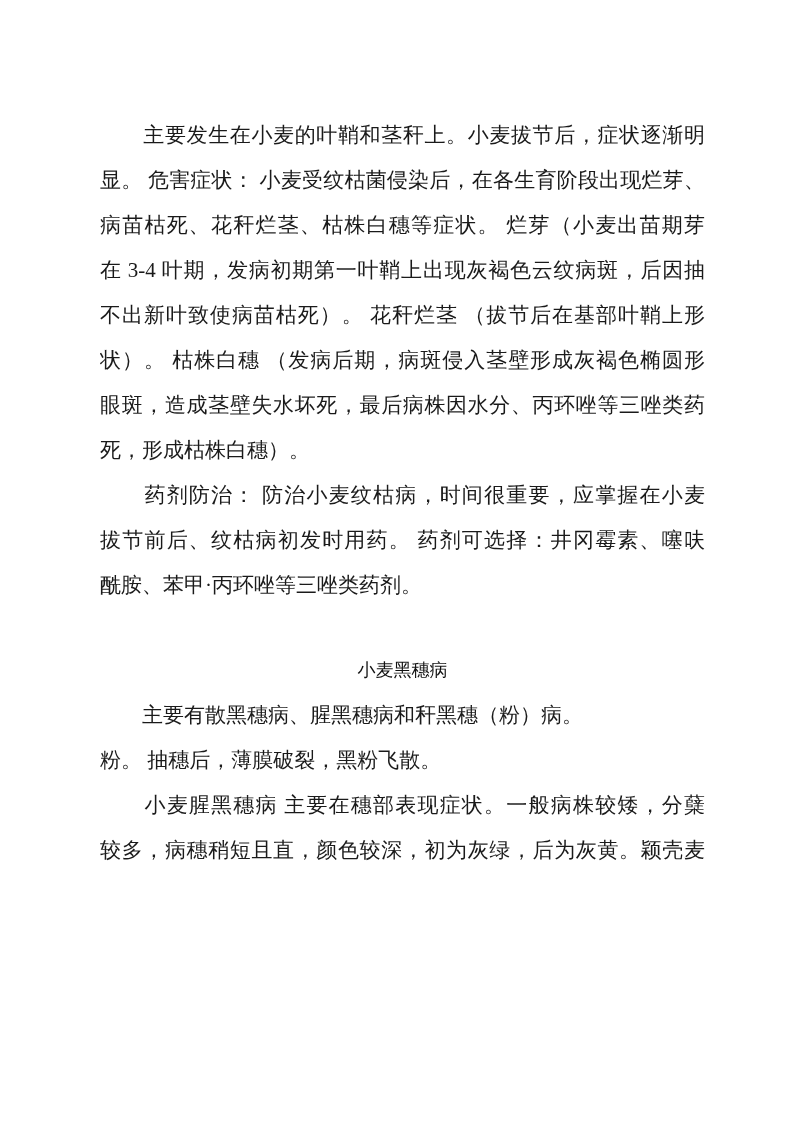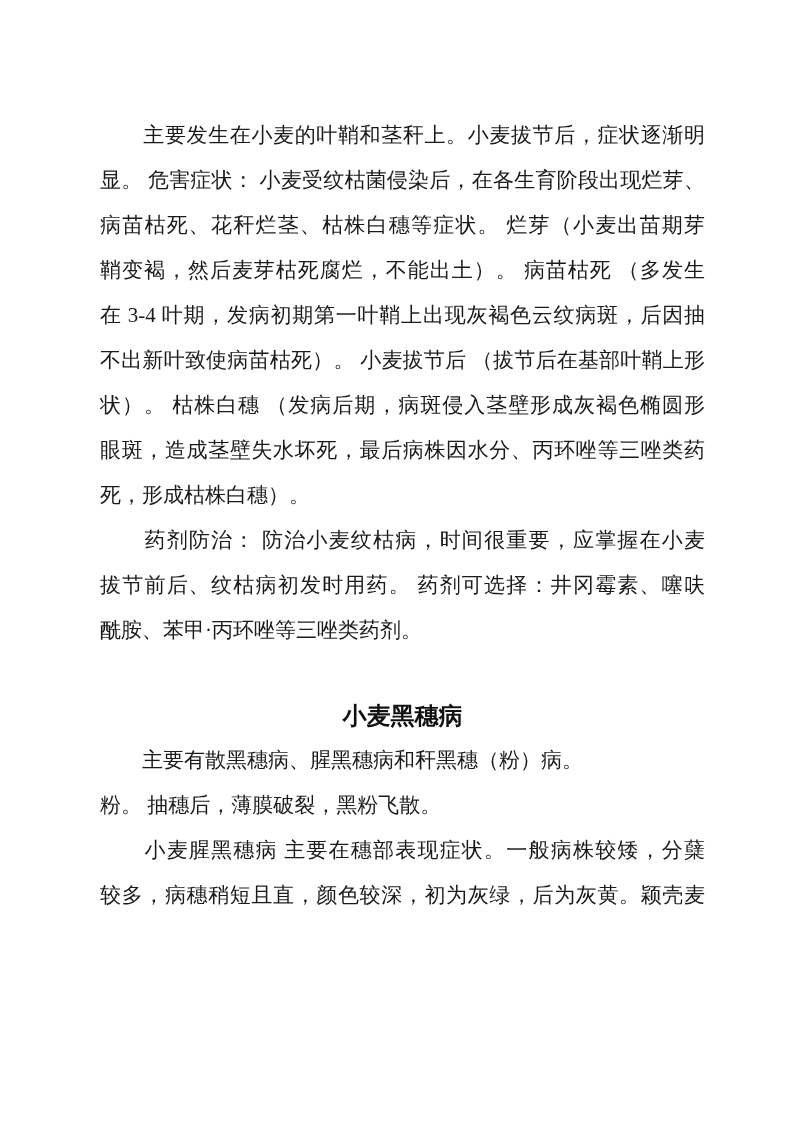--- a/index.html
+++ b/index.html
@@ -28,41 +28,40 @@
     text-align-last: justify;
     white-space: pre-wrap;
     overflow: hidden;
   }
   .line.last {
     text-align: left;
     text-align-last: left;
   }
   .line.heading {
     font-family: "Liberation Sans", sans-serif;
-    font-weight: bold;
-    font-size: 24px;
+    font-weight: normal;
+    font-size: 18px;
     color: #111111;
     text-align: left;
     text-align-last: center;
   }
   .line.spacer {
     height: 40px;
   }
 </style>
 </head>
 <body>
 
 <div class="page">
   <div>
       <div class="line body">　　主要发生在小麦的叶鞘和茎秆上。小麦拔节后，症状逐渐明</div>
       <div class="line body">显。 危害症状： 小麦受纹枯菌侵染后，在各生育阶段出现烂芽、</div>
       <div class="line body">病苗枯死、花秆烂茎、枯株白穗等症状。 烂芽（小麦出苗期芽</div>
-      <div class="line body">鞘变褐，然后麦芽枯死腐烂，不能出土）。 病苗枯死 （多发生</div>
       <div class="line body">在 3-4 叶期，发病初期第一叶鞘上出现灰褐色云纹病斑，后因抽</div>
-      <div class="line body">不出新叶致使病苗枯死）。 小麦拔节后 （拔节后在基部叶鞘上形</div>
+      <div class="line body">不出新叶致使病苗枯死）。 花秆烂茎 （拔节后在基部叶鞘上形</div>
       <div class="line body">状）。 枯株白穗 （发病后期，病斑侵入茎壁形成灰褐色椭圆形</div>
       <div class="line body">眼斑，造成茎壁失水坏死，最后病株因水分、丙环唑等三唑类药剂</div>
       <div class="line body last">死，形成枯株白穗）。</div>
       <div class="line body">　　药剂防治： 防治小麦纹枯病，时间很重要，应掌握在小麦</div>
       <div class="line body">拔节前后、纹枯病初发时用药。 药剂可选择：井冈霉素、噻呋</div>
       <div class="line body last">酰胺、苯甲·丙环唑等三唑类药剂。</div>
       <div class="line spacer"></div>
       <div class="line heading">小麦黑穗病</div>
       <div class="line body last">　　主要有散黑穗病、腥黑穗病和秆黑穗（粉）病。</div>
       <div class="line body last">粉。 抽穗后，薄膜破裂，黑粉飞散。</div>

